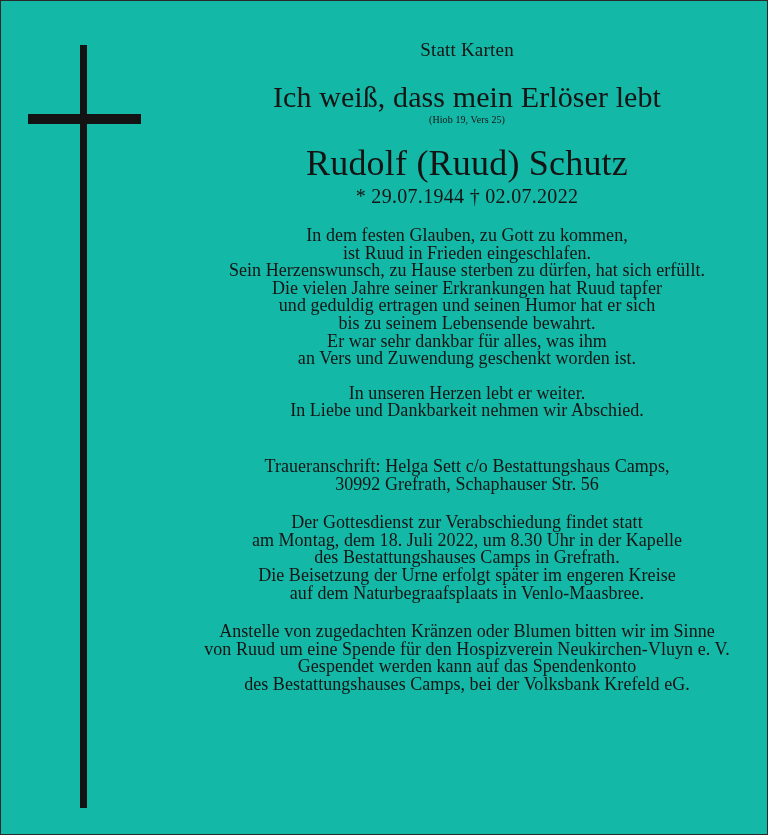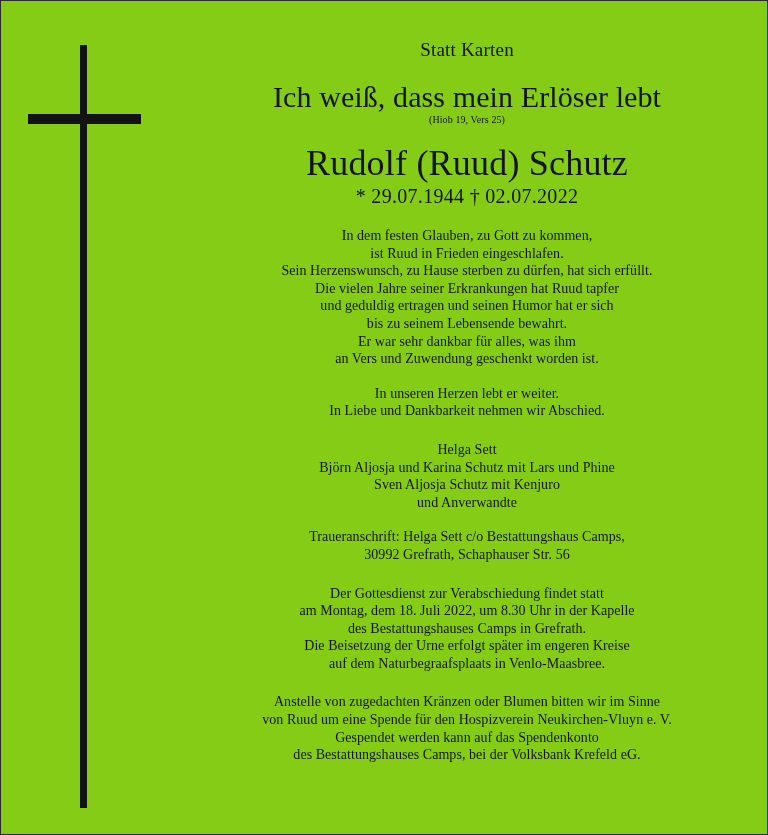--- a/index.html
+++ b/index.html
@@ -101,33 +101,33 @@
   }
   .deceased-dates {
     font-size: 20px;
     line-height: 25px;
     letter-spacing: 0.3px;
     margin-bottom: 18px;
   }
 
   
   .para {
-    font-size: 14px;
+    font-size: 18px;
     line-height: 17.6px;
     letter-spacing: 0.05px;
   }
   .gap-md { height: 17px; }
   .gap-lg { height: 21px; }
 
   .para .line { padding: 0; }
 </style>
 </head>
 <body>
 
-<div id="notice" style="background: #84cc16; color: rgb(20, 20, 20); border-color: rgb(42, 42, 42);">
+<div id="notice" style="background: #14b8a6; color: rgb(20, 20, 20); border-color: rgb(42, 42, 42);">
 
   <div class="cross">
     <div class="cross-vertical" style="background: rgb(19, 19, 19);"></div>
     <div class="cross-horizontal" style="background: rgb(19, 19, 19);"></div>
   </div>
 
   <div class="content">
 
     <div class="block statt-karten">
       <span class="line">Statt Karten</span>
@@ -160,26 +160,20 @@
 
     <div class="gap-md"></div>
 
     <div class="block para">
       <span class="line">In unseren Herzen lebt er weiter.</span>
       <span class="line">In Liebe und Dankbarkeit nehmen wir Abschied.</span>
     </div>
 
     <div class="gap-lg"></div>
 
-    <div class="block para">
-      <span class="line">Helga Sett</span>
-      <span class="line">Björn Aljosja und Karina Schutz mit Lars und Phine</span>
-      <span class="line">Sven Aljosja Schutz mit Kenjuro</span>
-      <span class="line">und Anverwandte</span>
-    </div>
 
     <div class="gap-md"></div>
 
     <div class="block para">
       <span class="line">Traueranschrift: Helga Sett c/o Bestattungshaus Camps,</span>
       <span class="line">30992 Grefrath, Schaphauser Str. 56</span>
     </div>
 
     <div class="gap-lg"></div>
 

